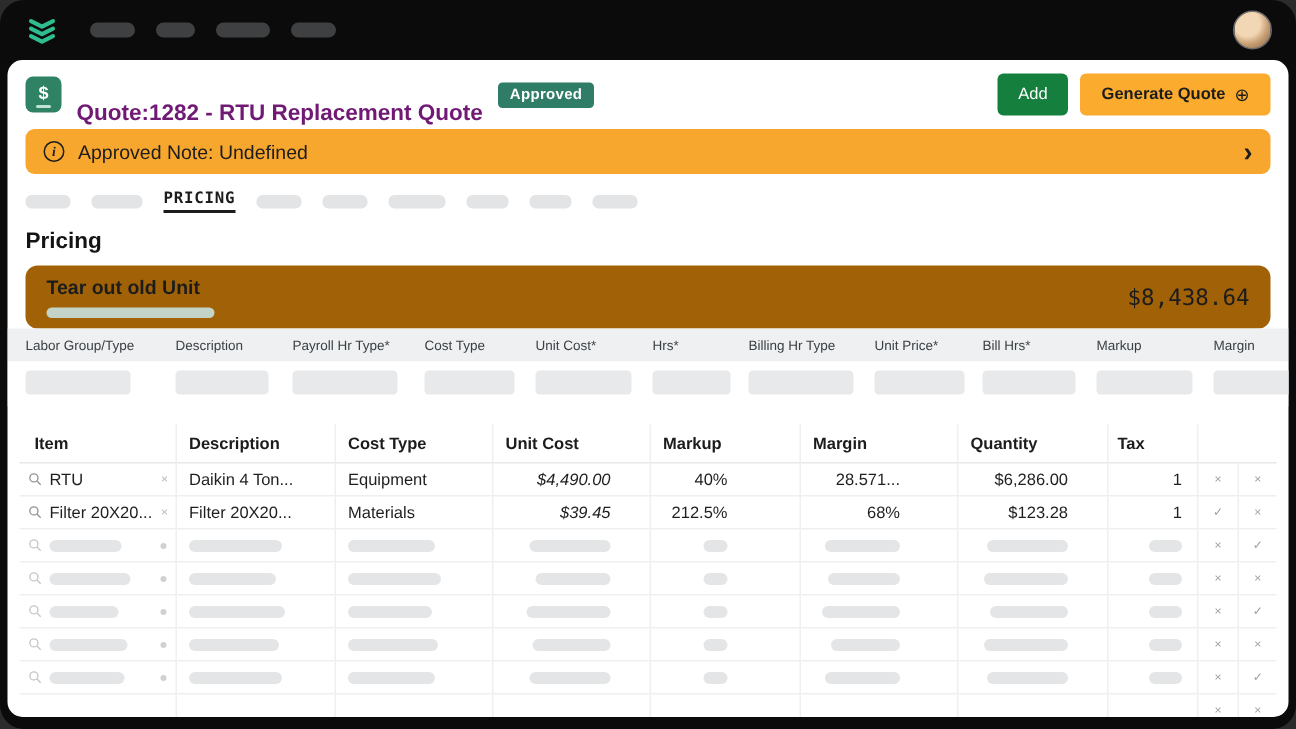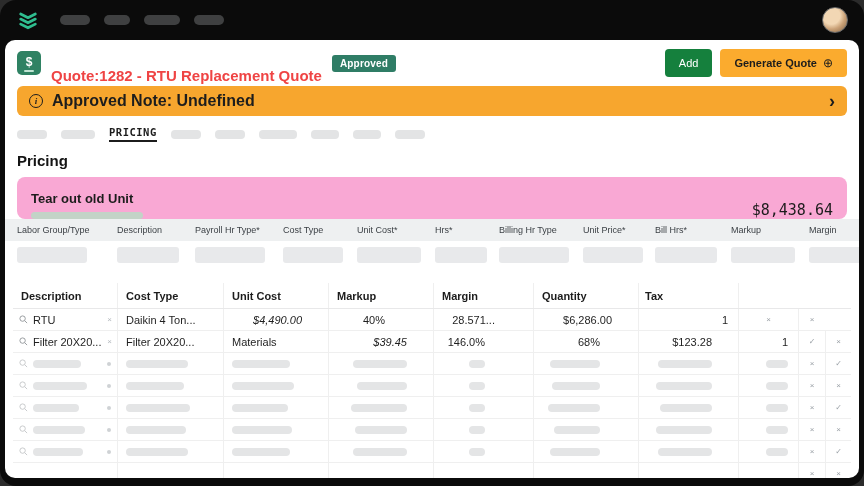--- a/index.html
+++ b/index.html
@@ -17,49 +17,49 @@
 
   
   .content { position:absolute; left:5px; right:5px; top:40px; bottom:8px; background:#ffffff;
              border-radius:10px; overflow:hidden; }
 
   
   .quote-header { height:38px; margin-top:4px; padding:0 12px; display:flex; align-items:center; }
   .quote-icon { width:24px; height:24px; border-radius:5px; background:#2f8263; color:#fff; display:flex;
                 flex-direction:column; align-items:center; justify-content:center; font-size:12px; font-weight:700; }
   .quote-icon .bar { width:10px; height:2px; background:#bfe3d2; border-radius:1px; margin-top:1px; }
-  .quote-title { margin-left:10px; font-size:15px; font-weight:700; color:#ef4444;margin-top:24px; }
+  .quote-title { margin-left:10px; font-size:15px; font-weight:700; color:#701a75;margin-top:24px; }
   .badge { margin-left:10px; background:#2f7d66; color:#fff; font-size:10px; font-weight:700;
            padding:3px 8px; border-radius:3px; letter-spacing:.2px; }
   .header-actions { margin-left:auto; display:flex; gap:8px; }
   .btn { border:none; border-radius:4px; font-family:"Liberation Sans",sans-serif; font-size:11px;
          padding:7px 14px; cursor:pointer; display:flex; align-items:center; gap:6px; }
   .btn-add { background:#15803d; color:#fff; }
   .btn-generate { background:#fbab2e; color:#1c1c1c; font-weight:700; }
   .gen-icon { font-size:12px; font-weight:400; }
 
   
   .banner { margin:4px 12px 0; height:30px; background:#f7a62e; border-radius:6px; display:flex;
             align-items:center; padding:0 12px; gap:9px; cursor:pointer; }
   .info-icon { width:14px; height:14px; border:1.5px solid #1d1d1d; border-radius:50%; display:flex;
                align-items:center; justify-content:center; font-size:9px; font-weight:700; color:#1d1d1d;
                font-family:"Liberation Serif",serif; font-style:italic; }
-  .banner-text { font-size:16px; font-weight:700; color:#1d1d1d; }
+  .banner-text { font-size:13px; font-weight:400; color:#1d1d1d; }
   .banner-chevron { margin-left:auto; font-size:18px; font-weight:600; color:#1d1d1d; line-height:1; }
 
   
   .tabs { margin:10px 12px 0; height:16px; display:flex; align-items:center; gap:14px; }
   .tab-pill { height:9px; border-radius:4px; background:#e3e4e5; cursor:pointer; }
   .tab-active { font-family:"DejaVu Sans Mono", monospace; font-size:10.5px; font-weight:700; color:#1c1c1c;
                 letter-spacing:.5px; border-bottom:2px solid #1c1c1c; padding-bottom:2px; cursor:pointer; }
 
   
   .section-title { margin:10px 12px 0; font-size:15px; font-weight:700; color:#141414; }
-  .group-panel { margin:8px 12px 0; height:42px; background:#f9a8d4; border-radius:8px; display:flex;
-                 align-items:flex-end; padding:0 14px; }
+  .group-panel { margin:8px 12px 0; height:42px; background:#a16207; border-radius:8px; display:flex;
+                 align-items:center; padding:0 14px; }
   .group-title { font-size:13px; font-weight:600; color:#1c1c1c; }
   .group-pill { width:112px; height:7px; border-radius:4px; background:#c3d3c7; margin-top:6px; }
   .group-total { margin-left:auto; font-family:"DejaVu Sans Mono", monospace; font-size:15px; color:#1c1c1c; }
 
   
   .form-panel { }
   .form-labels { background:#eef0f1; padding:0 12px; height:22px; display:grid; align-items:center;
                  grid-template-columns:100px 78px 88px 74px 78px 64px 84px 72px 76px 78px 1fr;
                  font-size:9px; color:#3a3f44; }
   .form-inputs { background:#fff; padding:6px 12px 8px; display:grid;
@@ -177,40 +177,42 @@
         <div class="input-box"></div>
         <div class="input-box" style="width:60px"></div>
         <div class="input-box" style="width:62px"></div>
         <div class="input-box" style="width:64px"></div>
         <div class="input-box" style="width:64px"></div>
       </div>
     </div>
 
     <div class="items-table">
       <div class="t-head">
+        <div class="th" style="padding-left:10px">Item</div>
         <div class="th">Description</div>
         <div class="th">Cost Type</div>
         <div class="th">Unit Cost</div>
         <div class="th">Markup</div>
         <div class="th">Margin</div>
         <div class="th">Quantity</div>
         <div class="th" style="padding-left:6px">Tax</div>
         <div class="th"></div>
       </div>
 
       <div class="t-row">
         <div class="td item-cell">
           <svg class="mag" width="9" height="9" viewBox="0 0 10 10">
               <circle cx="4" cy="4" r="3" stroke="#6b7075" fill="none"></circle>
               <path d="M6.3 6.3 L9 9" stroke="#6b7075"></path>
             </svg>
           <span>RTU</span>
           <span class="clear-x">×</span>
         </div>
         <div class="td">Daikin 4 Ton...</div>
+        <div class="td">Equipment</div>
         <div class="td num uc">$4,490.00</div>
         <div class="td num mk">40%</div>
         <div class="td num mg">28.571...</div>
         <div class="td num up">$6,286.00</div>
         <div class="td num qty">1</div>
         <div class="td tax">×</div>
         <div class="td tax">×</div>
       </div>
 
       <div class="t-row">
@@ -218,21 +220,21 @@
           <svg class="mag" width="9" height="9" viewBox="0 0 10 10">
               <circle cx="4" cy="4" r="3" stroke="#6b7075" fill="none"></circle>
               <path d="M6.3 6.3 L9 9" stroke="#6b7075"></path>
             </svg>
           <span>Filter 20X20...</span>
           <span class="clear-x">×</span>
         </div>
         <div class="td">Filter 20X20...</div>
         <div class="td">Materials</div>
         <div class="td num uc">$39.45</div>
-        <div class="td num mk">146.0%</div>
+        <div class="td num mk">212.5%</div>
         <div class="td num mg">68%</div>
         <div class="td num up">$123.28</div>
         <div class="td num qty">1</div>
         <div class="td tax">✓</div>
         <div class="td tax">×</div>
       </div>
 
       <div class="t-row ph">
         <div class="td item-cell">
             <svg class="mag" width="9" height="9" viewBox="0 0 10 10">

